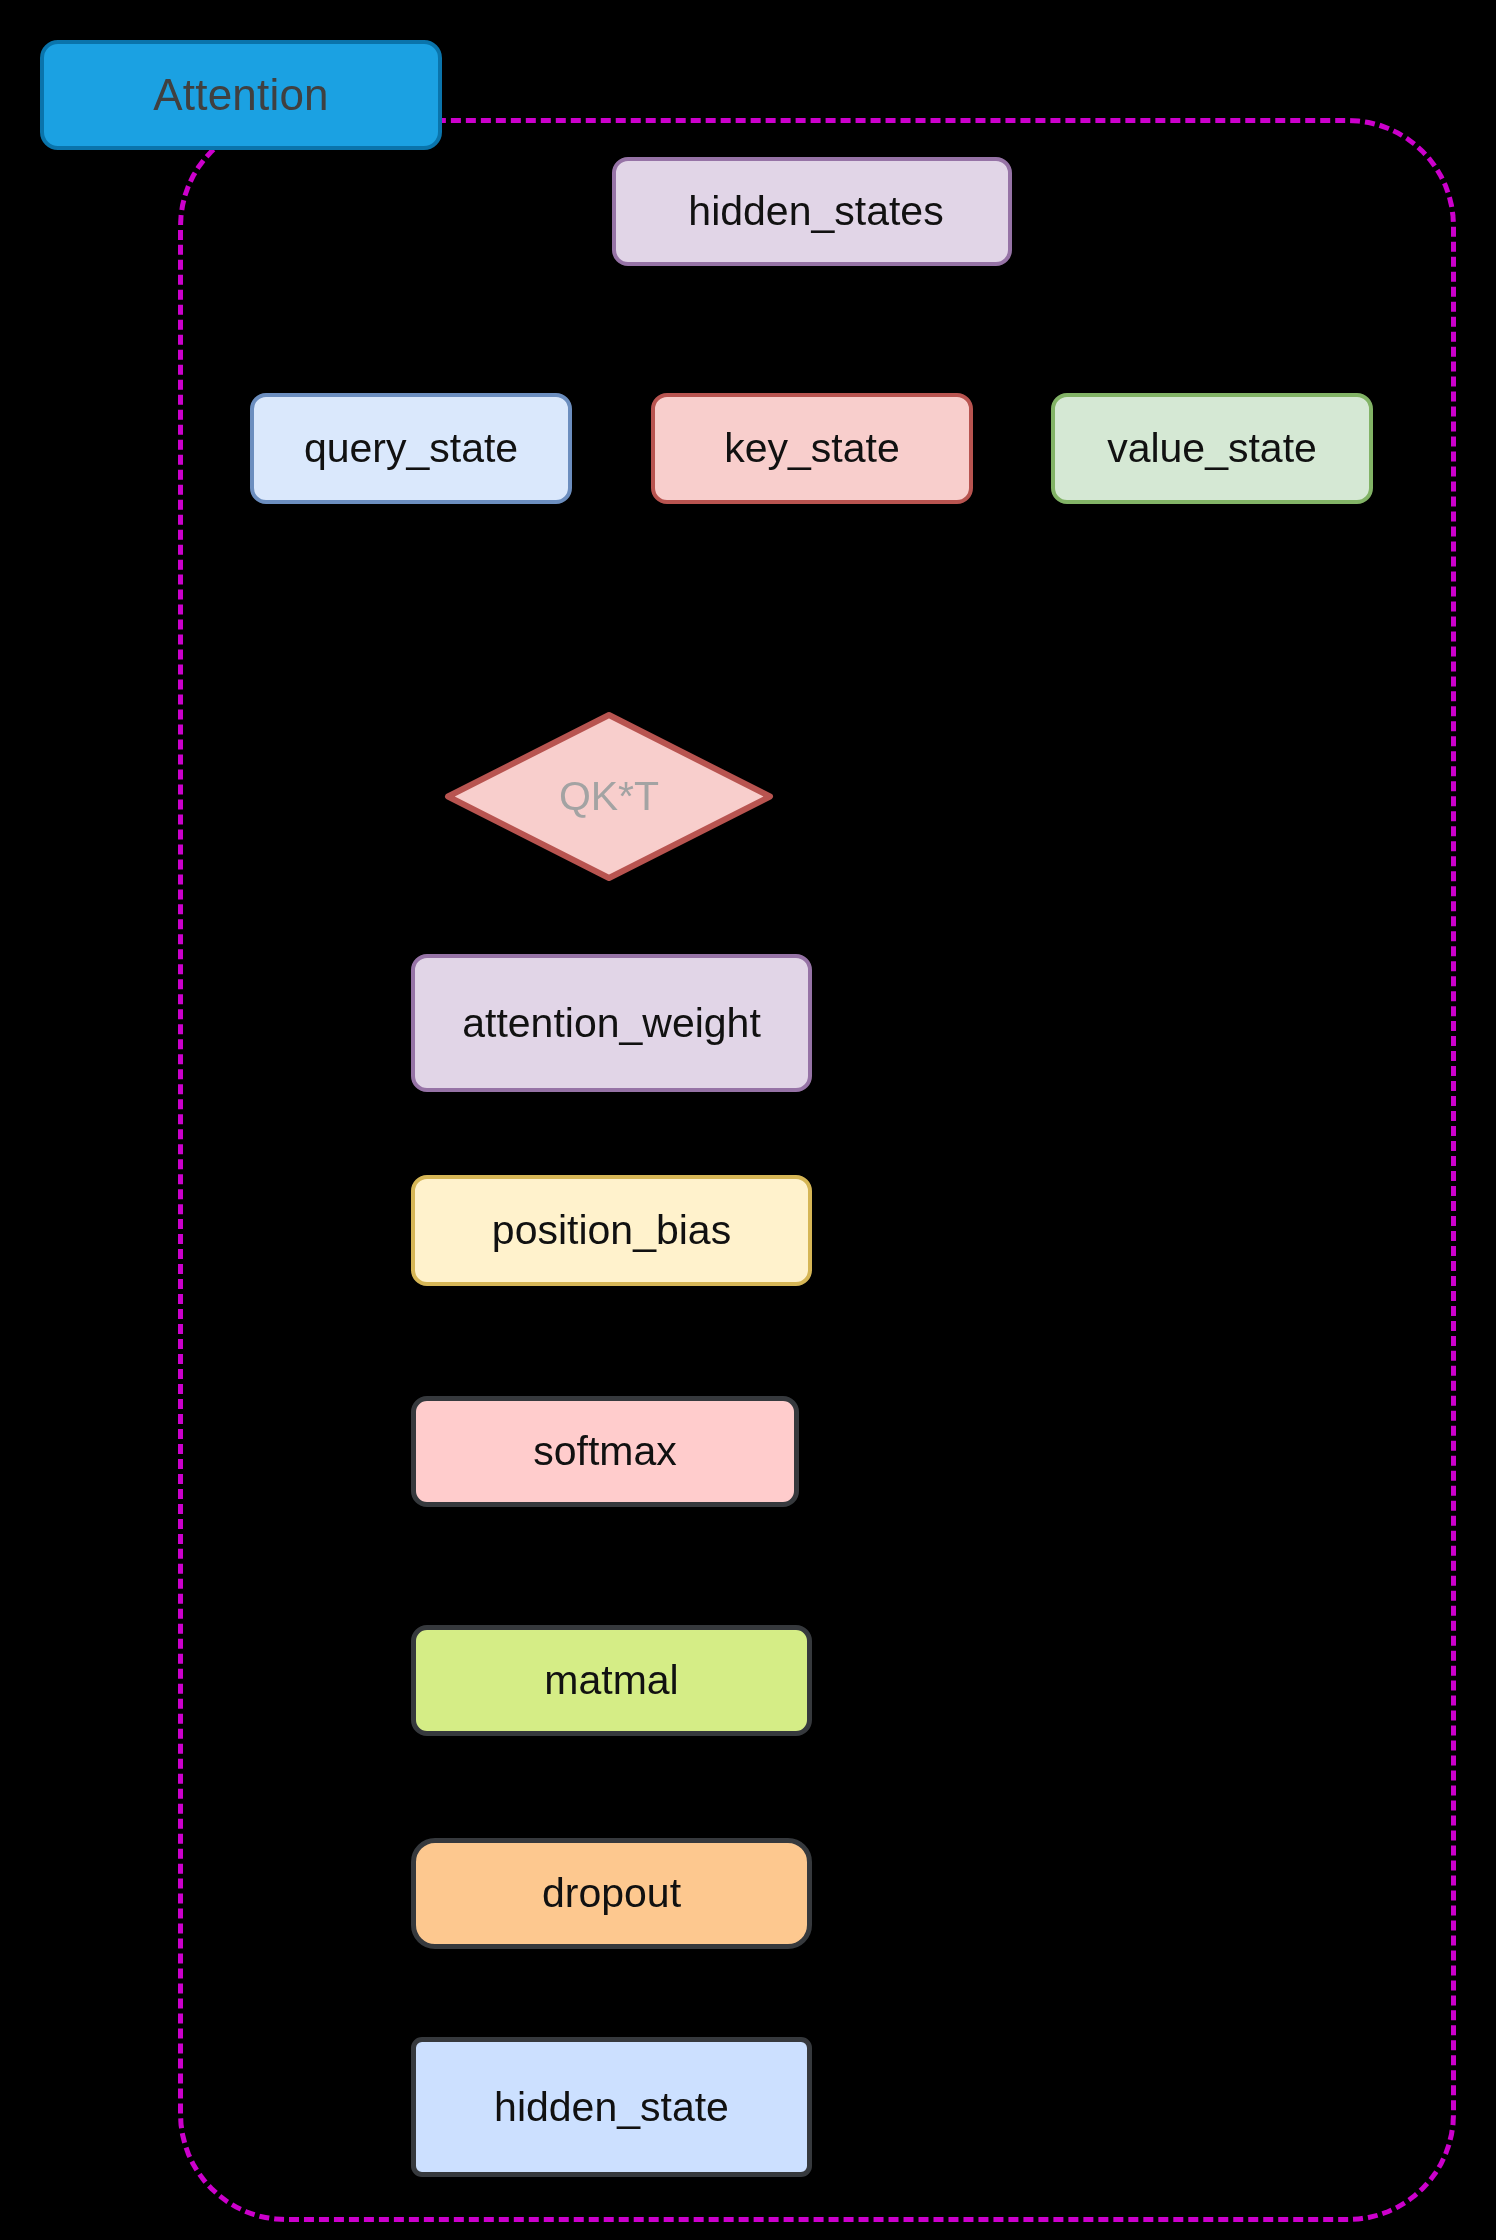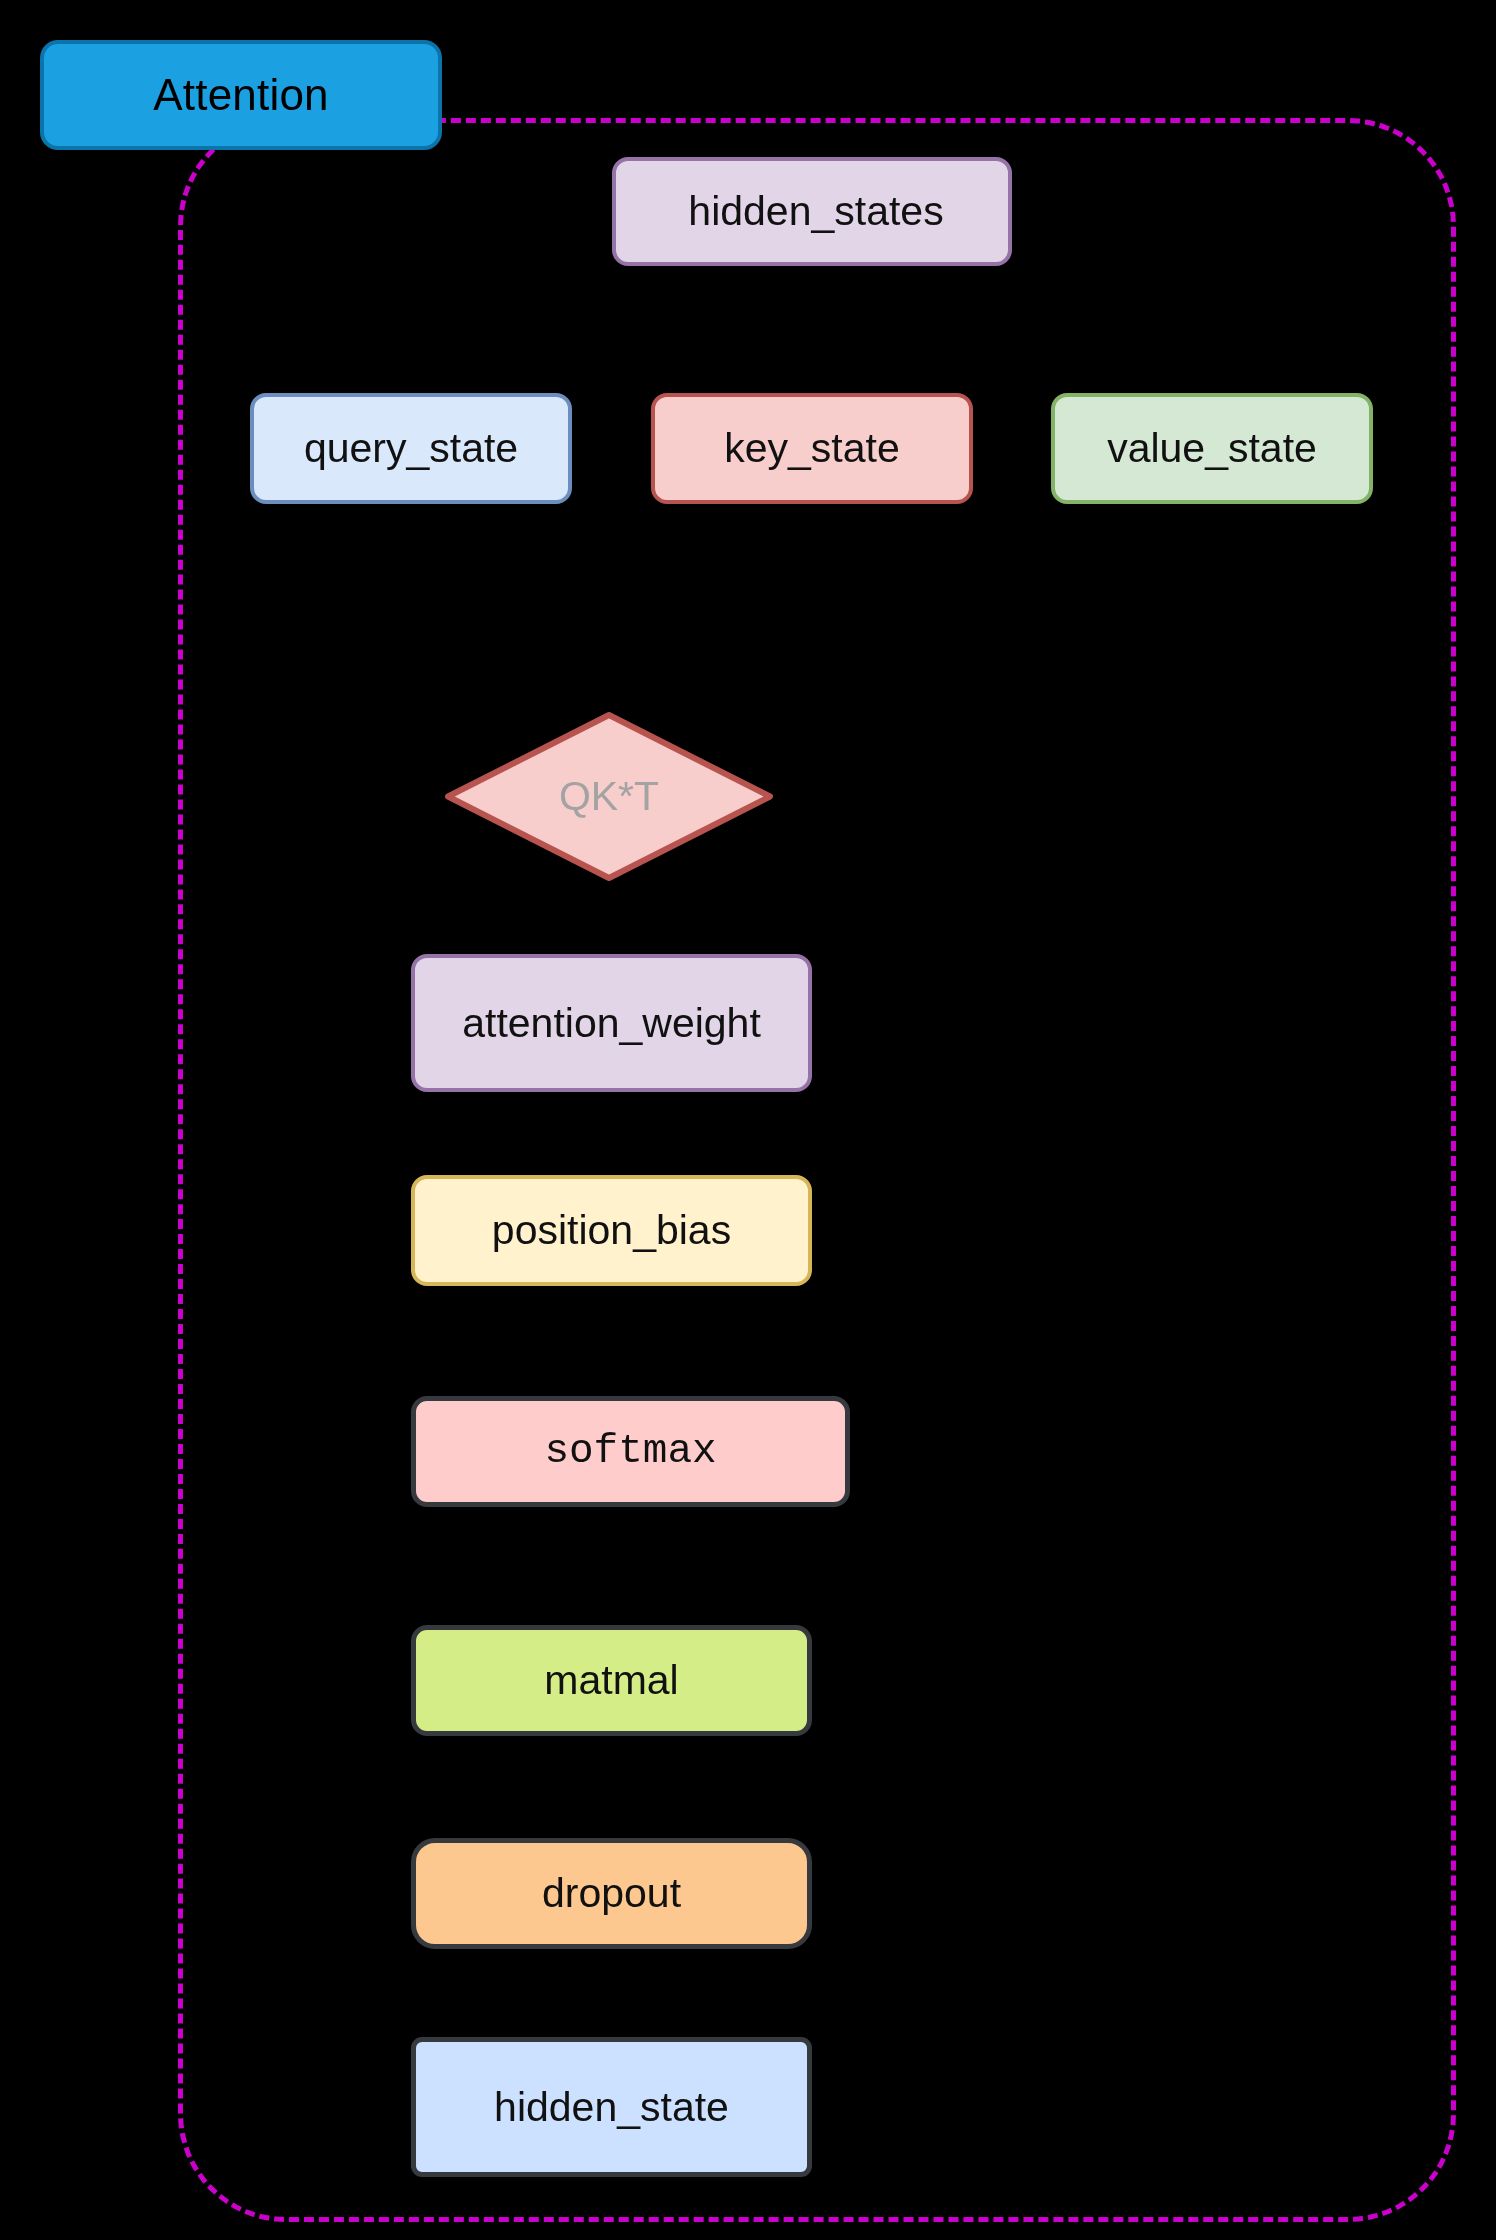--- a/index.html
+++ b/index.html
@@ -45,21 +45,21 @@
     background: #1ba1e2;
     border: 4px solid #0a74ab;
     border-radius: 18px;
     box-sizing: border-box;
     display: flex;
     align-items: center;
     justify-content: center;
     z-index: 5;
   }
   .group-tab-label {
-    color: #000000;
+    color: #404040;
     font-size: 44px;
     line-height: 1;
     letter-spacing: 0.2px;
   }
 
   
   .node {
     position: absolute;
     box-sizing: border-box;
     display: flex;
@@ -138,21 +138,21 @@
   </div>
 
   <div class="node v-purple" style="left:411px; top:954px; width:401px; height:138px;">
     <span class="node-label">attention_weight</span>
   </div>
 
   <div class="node v-yellow" style="left:411px; top:1175px; width:401px; height:111px;">
     <span class="node-label">position_bias</span>
   </div>
 
-  <div class="node v-pink-d" style="left:411px; top:1396px; width:439px; height:111px;font-family:Liberation Mono, monospace;">
+  <div class="node v-pink-d" style="left:411px; top:1396px; width:388px; height:111px;">
     <span class="node-label">softmax</span>
   </div>
 
   <div class="node v-lime-d" style="left:411px; top:1625px; width:401px; height:111px;">
     <span class="node-label">matmal</span>
   </div>
 
   <div class="node v-orange-d" style="left:411px; top:1838px; width:401px; height:111px;border-radius:24px;">
     <span class="node-label">dropout</span>
   </div>

